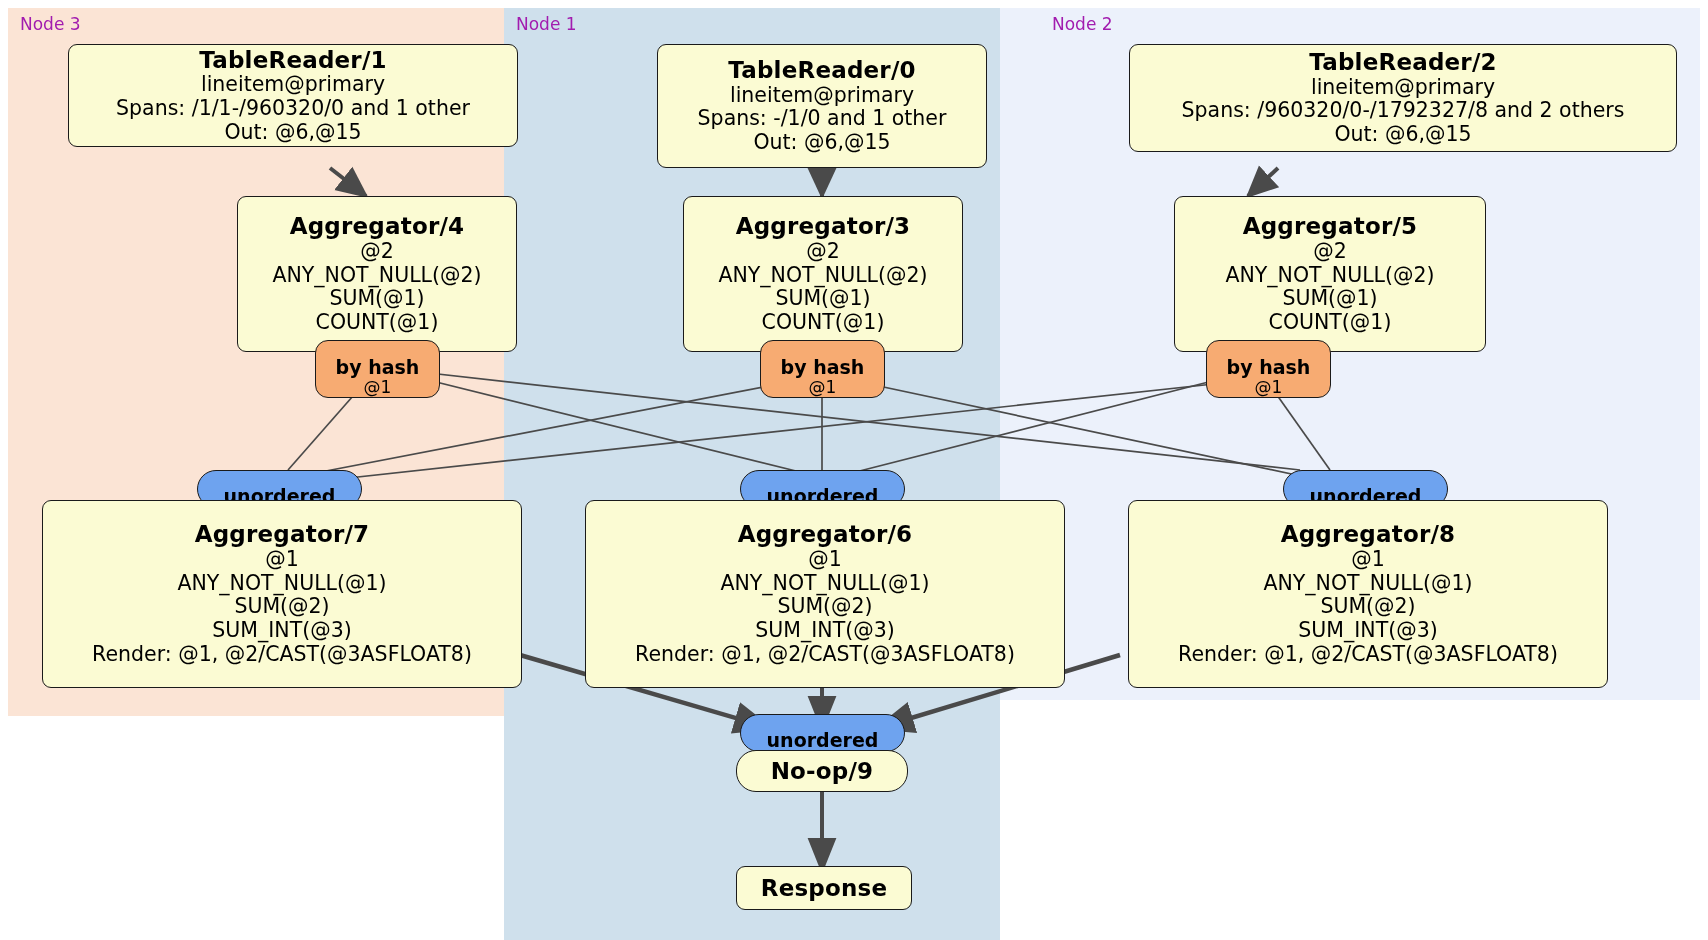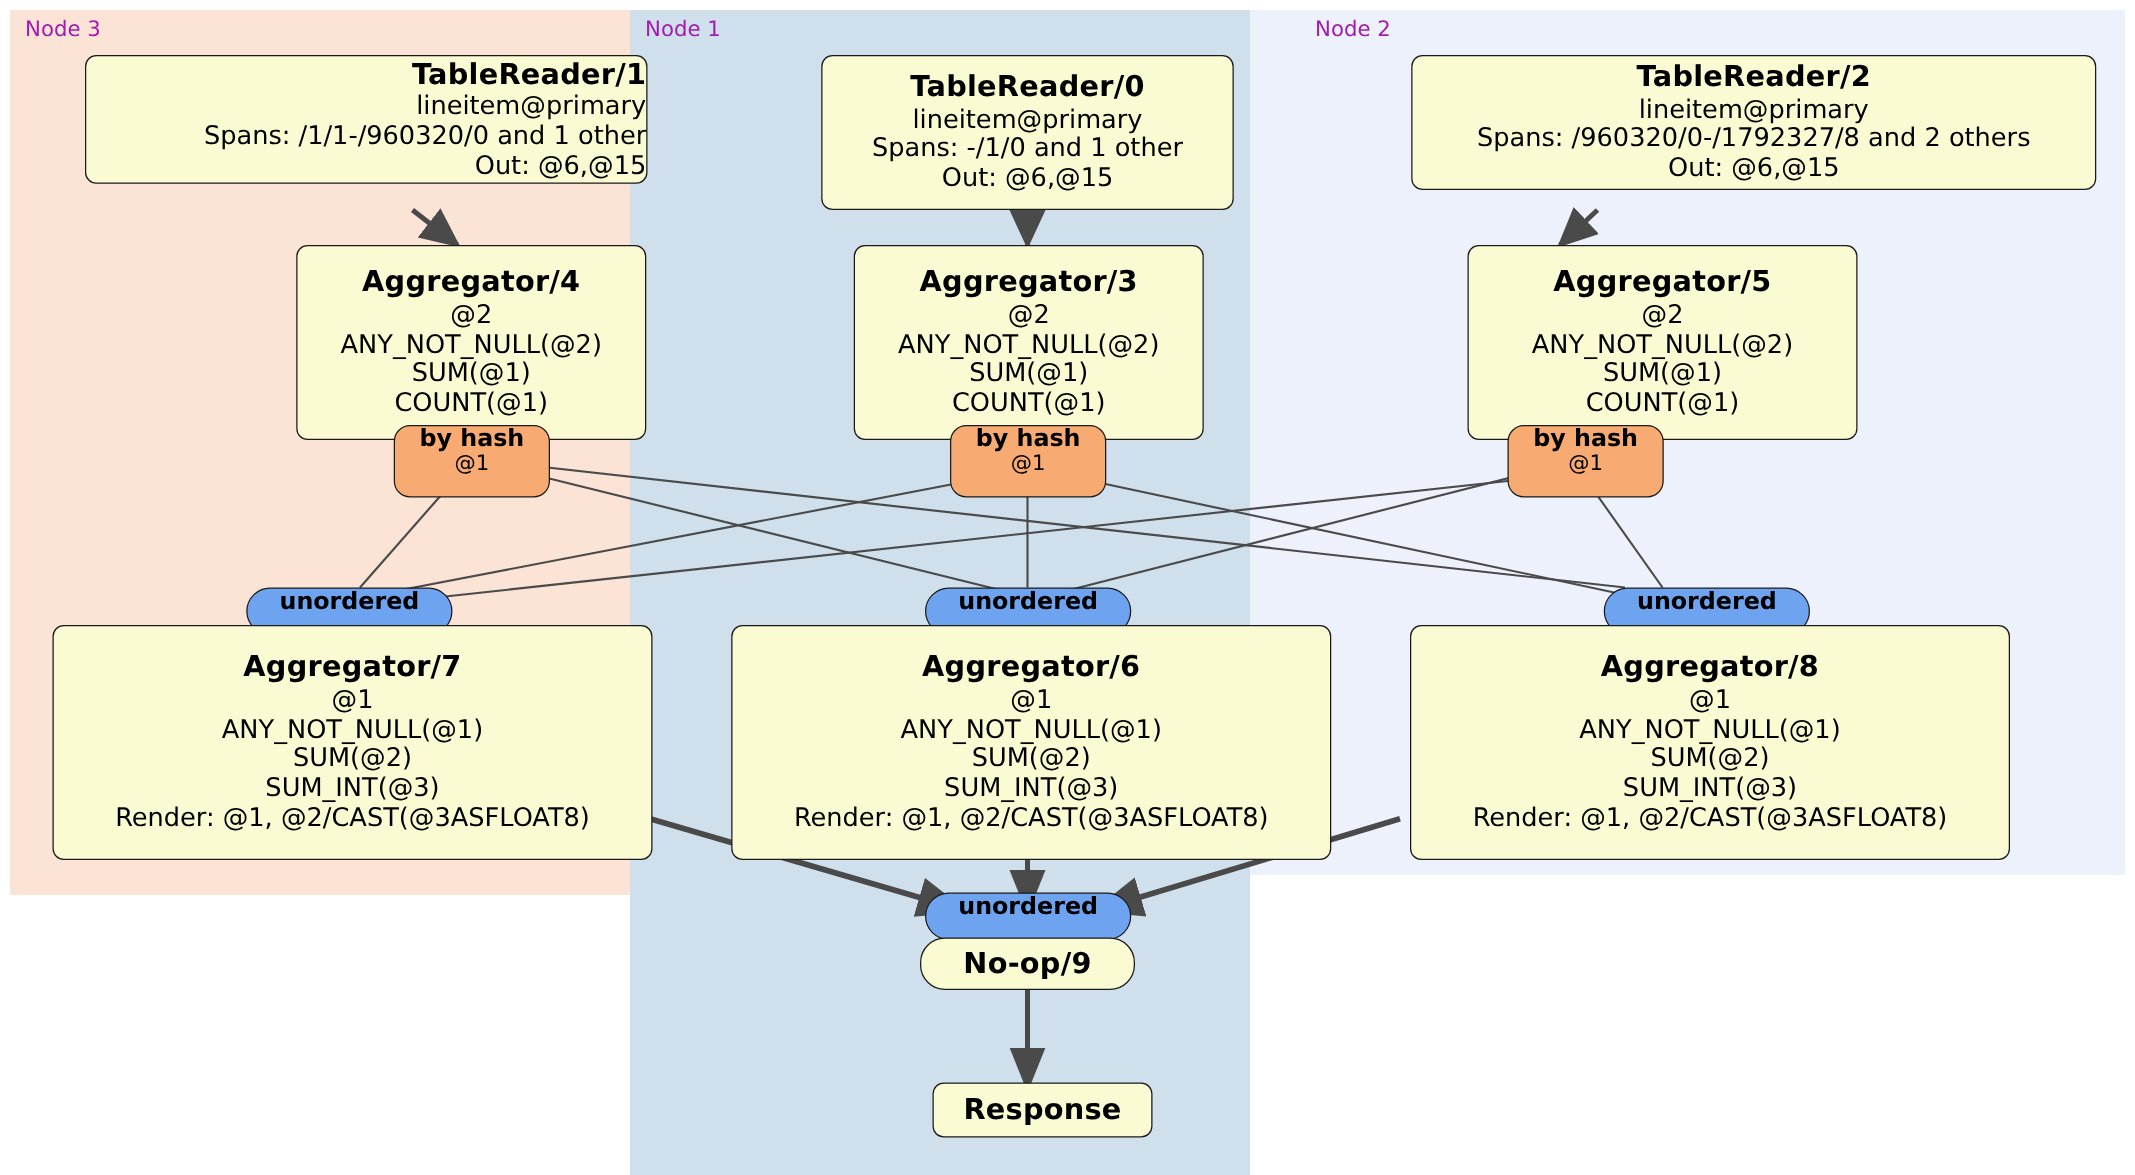--- a/index.html
+++ b/index.html
@@ -15,21 +15,21 @@
     position:absolute;box-sizing:border-box;
     background:#fbfbd3;border:1.6px solid #1a1a1a;border-radius:9px;
     text-align:center;color:#000;
     display:flex;flex-direction:column;justify-content:center;align-items:center;
   }
   .box .title{font-weight:bold;font-size:23px;line-height:1.16;letter-spacing:.2px;}
   .box .line{font-size:20.5px;line-height:1.16;white-space:nowrap;}
 
   .pill{
     position:absolute;box-sizing:border-box;
-    display:flex;flex-direction:column;justify-content:flex-start;align-items:center;
+    display:flex;flex-direction:column;justify-content:flex-end;align-items:center;
     color:#000;text-align:center;
   }
   .pill.hash{background:#f7ab72;border:1.6px solid #1a1a1a;border-radius:13px;}
   .pill.unord{background:#6ea3ef;border:1.6px solid #1a1a1a;border-radius:999px;}
   .pill .t1{font-weight:bold;font-size:19px;line-height:1.1;}
   .pill .t2{font-size:17px;line-height:1.1;}
 
   svg.edges{position:absolute;left:0;top:0;width:1708px;height:940px;
             pointer-events:none;overflow:visible;}
 </style>
@@ -72,21 +72,21 @@
     <path d="M1232,376 L840,476" stroke="#4a4a4a" stroke-width="1.7" fill="none"></path>
     <path d="M1272,388 L1330,470" stroke="#4a4a4a" stroke-width="1.7" fill="none"></path>
 
     <path d="M520,655 L770,728" stroke="#4a4a4a" stroke-width="4.5" fill="none" marker-end="url(#ah-thin)"></path>
     <path d="M822,688 L822,728" stroke="#4a4a4a" stroke-width="4" fill="none" marker-end="url(#ah-thin)"></path>
     <path d="M1120,655 L878,728" stroke="#4a4a4a" stroke-width="4.5" fill="none" marker-end="url(#ah-thin)"></path>
 
     <path d="M822,790 L822,870" stroke="#4a4a4a" stroke-width="4" fill="none" marker-end="url(#ah-thin)"></path>
   </svg>
 
-  <div class="box" style="left:68px;top:44px;width:450px;height:103px;align-items:flex-end;">
+  <div class="box" style="left:68px;top:44px;width:450px;height:103px;">
     <div class="title">TableReader/1</div>
     <div class="line">lineitem@primary</div>
     <div class="line">Spans: /1/1-/960320/0 and 1 other</div>
     <div class="line">Out: @6,@15</div>
   </div>
 
   <div class="box" style="left:657px;top:44px;width:330px;height:124px;">
     <div class="title">TableReader/0</div>
     <div class="line">lineitem@primary</div>
     <div class="line">Spans: -/1/0 and 1 other</div>
@@ -175,17 +175,17 @@
   </div>
 
   <div class="pill unord" style="left:740px;top:714px;width:165px;height:38px;">
     <div class="t1">unordered</div>
   </div>
 
   <div class="box" style="left:736px;top:750px;width:172px;height:42px;border-radius:20px;">
     <div class="title">No-op/9</div>
   </div>
 
-  <div class="box" style="left:736px;top:866px;width:176px;height:44px;margin-left:10px;">
+  <div class="box" style="left:736px;top:866px;width:176px;height:44px;">
     <div class="title">Response</div>
   </div>
 
 </div>
 
 </body></html>

